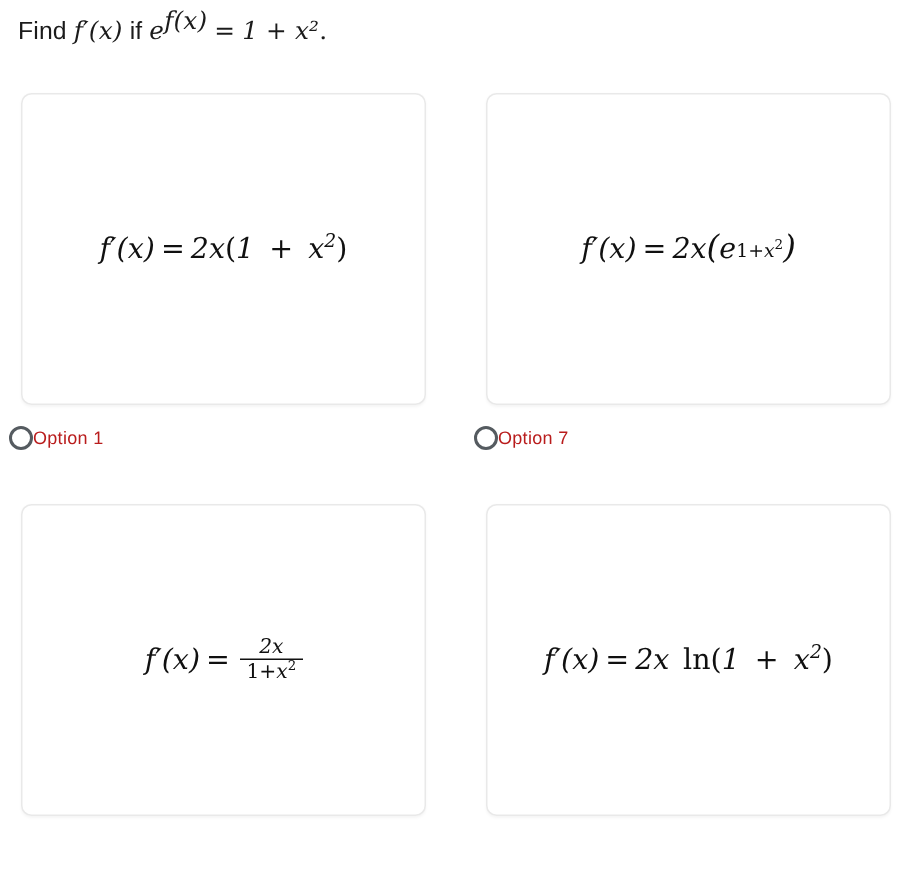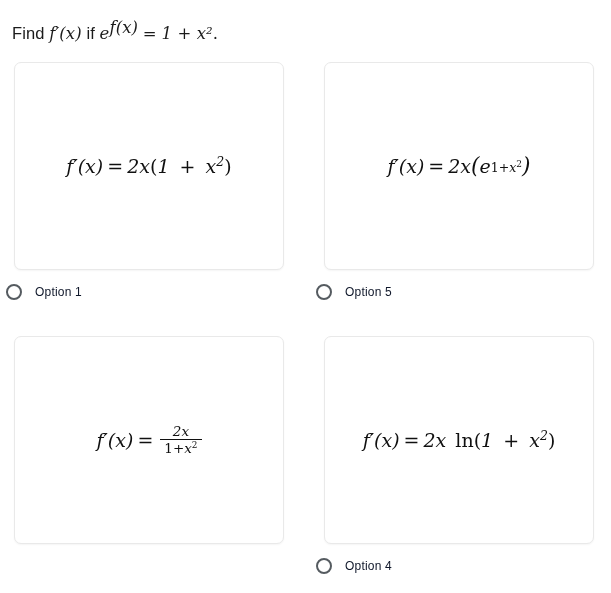--- a/index.html
+++ b/index.html
@@ -12,21 +12,21 @@
     height: 593px;
     font-family: "Liberation Sans", sans-serif;
     color: #222222;
     overflow: hidden;
     position: relative;
   }
 
   .question {
     position: absolute;
     left: 12px;
-    top: 22px;
+    top: 10px;
     font-size: 16.5px;
     line-height: 22px;
     color: #1b1b1b;
     letter-spacing: 0.1px;
     white-space: nowrap;
   }
   .question .mathi {
     font-family: "DejaVu Serif", serif;
     font-style: italic;
     font-size: 16.5px;
@@ -119,24 +119,23 @@
   .radio {
     width: 16px;
     height: 16px;
     border: 2px solid #555b60;
     border-radius: 50%;
     background: #ffffff;
     box-sizing: border-box;
     flex: 0 0 auto;
   }
   .answer-label {
-    margin-left: 13px;
     font-family: "Liberation Sans", sans-serif;
     font-size: 12px;
-    color: #0f172a;
+    color: #b91c1c;
     letter-spacing: 0.2px;
     white-space: nowrap;
   }
 </style>
 </head>
 <body>
 
 <div class="question">
   <span>Find</span>
   <span class="mathi">f′(x)</span>
@@ -172,21 +171,21 @@
         <span class="op">=</span>
         <i>2x</i>
           <span class="paren-big">(</span>
           <i>e</i>
           <sup class="sup">1+<i>x</i><sup class="sup">2</sup></sup>
           <span class="paren-big">)</span>
       </div>
     </div>
     <div class="answer-row">
       <span class="radio"></span>
-      <span class="answer-label">Option 5</span>
+      <span class="answer-label">Option 7</span>
     </div>
   </div>
 
   <div class="option-cell cell-r2c1">
     <div class="card">
       <div class="formula">
         <i>f′(x)</i>
         <span class="op">=</span>
         <span class="frac">
           <span class="num"><i>2x</i></span>
@@ -202,19 +201,15 @@
         <i>f′(x)</i>
         <span class="op">=</span>
         <i>2x</i>
           <span class="thin">&nbsp;</span>
           <span>ln</span>
           <span>(</span>
           <i>1 <span class="op">+</span> <i>x</i><sup class="sup">2</sup></i>
           <span>)</span>
       </div>
     </div>
-    <div class="answer-row">
-      <span class="radio"></span>
-      <span class="answer-label">Option 4</span>
-    </div>
   </div>
 
 </div>
 
 </body></html>

